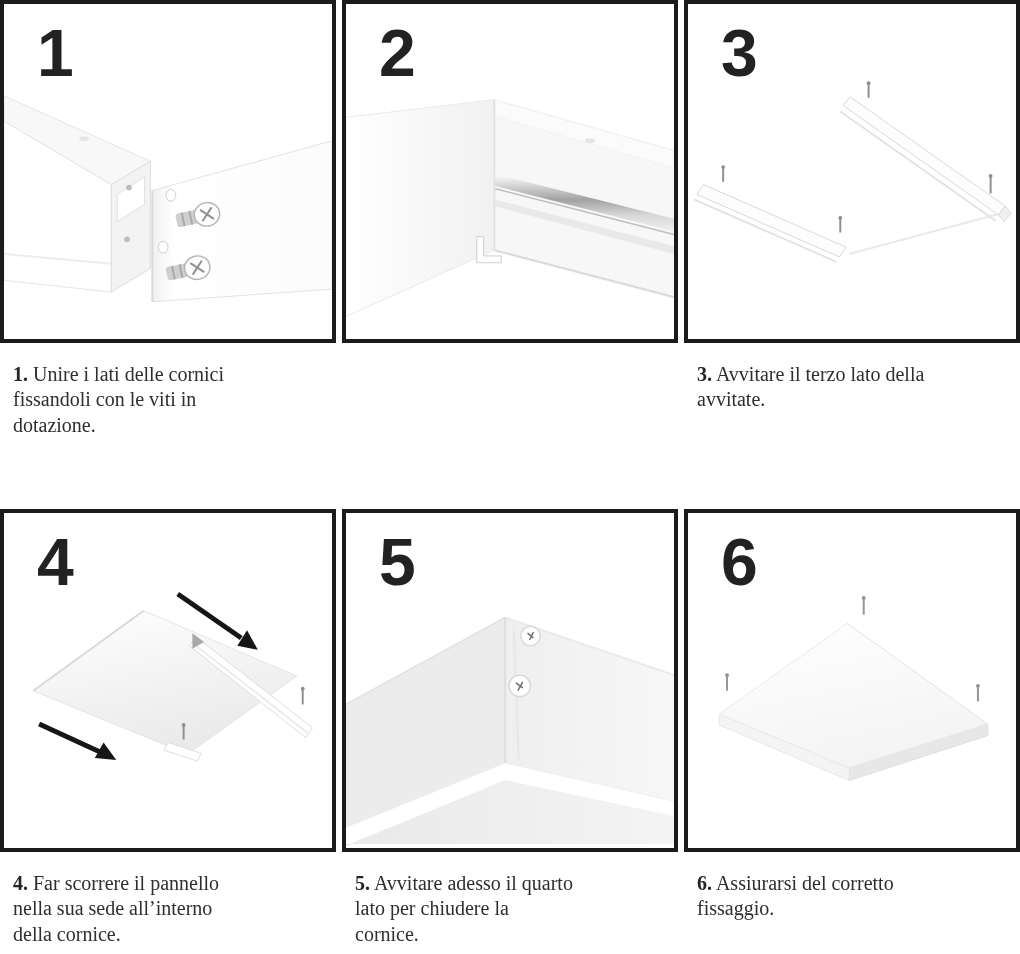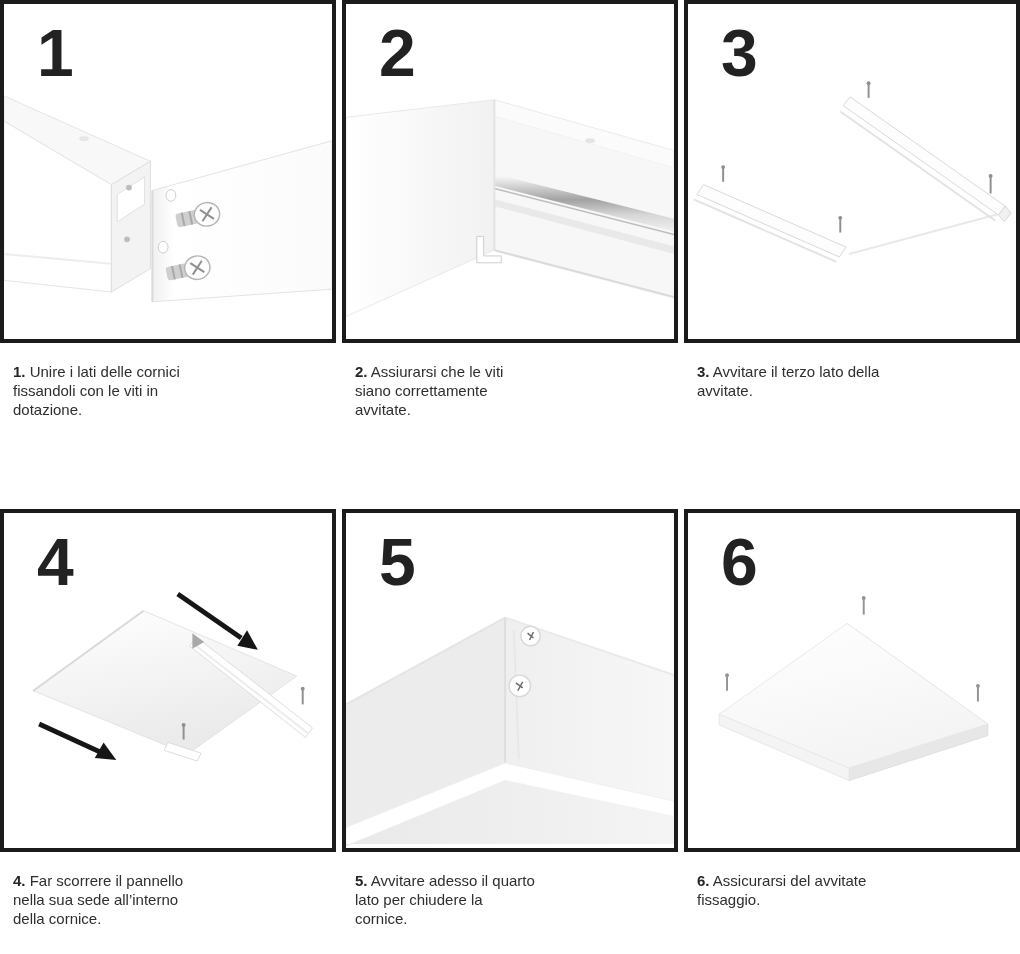--- a/index.html
+++ b/index.html
@@ -17,21 +17,21 @@
   .panel {
     position:relative; width:336px; height:343px;
     border:4px solid #1b1b1b; background:#ffffff; overflow:hidden;
   }
   .panel svg { position:absolute; left:0; top:0; width:100%; height:100%; }
   .step-num {
     position:absolute; left:33px; top:16px; z-index:2;
     font-size:66px; line-height:1; font-weight:bold; letter-spacing:-2px;
     color:#222222;
   }
-  .caption { padding:19px 12px 0 13px; font-size:15px; line-height:1.27; color:#2e2e2e; }
+  .caption { padding:19px 12px 0 13px; font-size:20px; line-height:1.27; color:#2e2e2e;font-family:Liberation Serif, serif; }
   .row2 .caption { }
   .caption b { font-weight:bold; color:#252525; }
   .caption .cap-text { white-space:pre-line; }
 </style>
 </head>
 <body>
 
 <div class="sheet">
 
   <div class="row row1">
@@ -109,23 +109,20 @@
             <polygon points="152,111 336,164 336,298 152,250" fill="#f7f7f7"></polygon>
             <polygon points="152,170 336,216 336,229 152,182" fill="url(#s2rail)"></polygon>
             <line x1="152" y1="185" x2="336" y2="232" stroke="#bdbdbd" stroke-width="1.5"></line>
             <polygon points="152,196 336,244 336,252 152,203" fill="#e9e9e9"></polygon>
             <line x1="152" y1="248" x2="336" y2="296" stroke="#dadada" stroke-width="2"></line>
             <line x1="152" y1="94" x2="152" y2="248" stroke="#e2e2e2" stroke-width="2"></line>
             <path d="M141,234 v20 h18 v7 h-25 v-27 z" fill="#ffffff" stroke="#cdcdcd"></path>
           </g>
         </svg>
       </div>
-      <div class="caption"><b>2.</b> <span class="cap-text">Assiurarsi che le viti
-siano correttamente
-avvitate.</span></div>
     </div>
 
     <div class="cell">
       <div class="panel">
         <div class="step-num">3</div>
         <svg viewBox="0 0 336 335">
           <g>
             <line x1="322" y1="210" x2="165" y2="252" stroke="#e9e9e9" stroke-width="2"></line>
             <polygon points="166,91 325,203 318,212 159,100" fill="#fdfdfd" stroke="#d8d8d8"></polygon>
             <line x1="156" y1="106" x2="315" y2="218" stroke="#e3e3e3" stroke-width="2"></line>
@@ -250,18 +247,18 @@
               <line x1="180" y1="100" x2="180" y2="84"></line>
                 <circle cx="180" cy="83" r="2" fill="#949494" stroke="none"></circle>
               <line x1="40" y1="178" x2="40" y2="163"></line>
                 <circle cx="40" cy="162" r="2" fill="#949494" stroke="none"></circle>
               <line x1="297" y1="189" x2="297" y2="174"></line>
                 <circle cx="297" cy="173" r="2" fill="#949494" stroke="none"></circle>
             </g>
           </g>
         </svg>
       </div>
-      <div class="caption"><b>6.</b> <span class="cap-text">Assicurarsi del avvitate
+      <div class="caption"><b>6.</b> <span class="cap-text">Assiurarsi del corretto
 fissaggio.</span></div>
     </div>
 
   </div>
 </div>
 
 </body></html>

